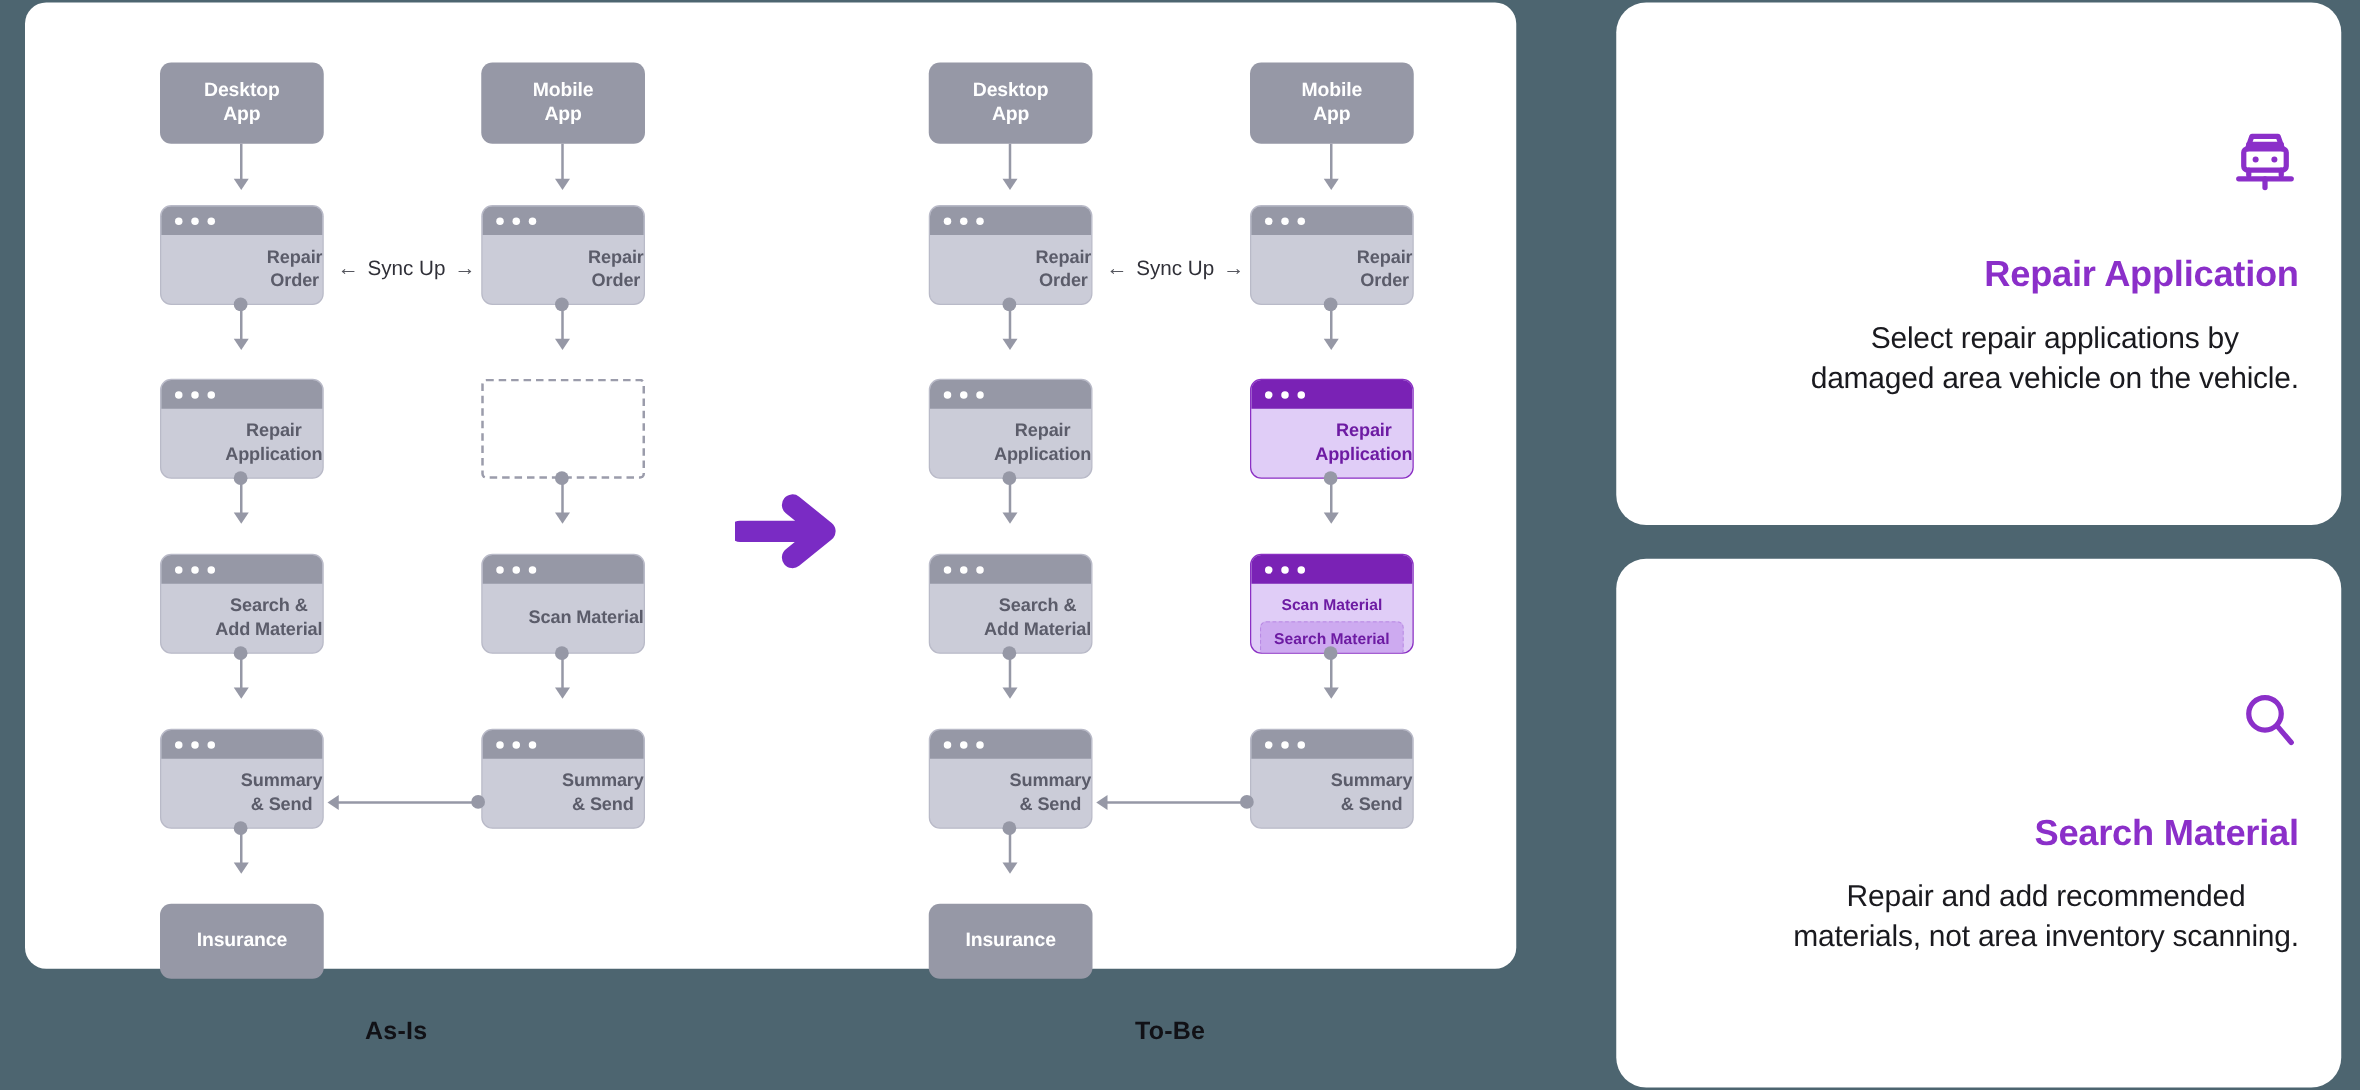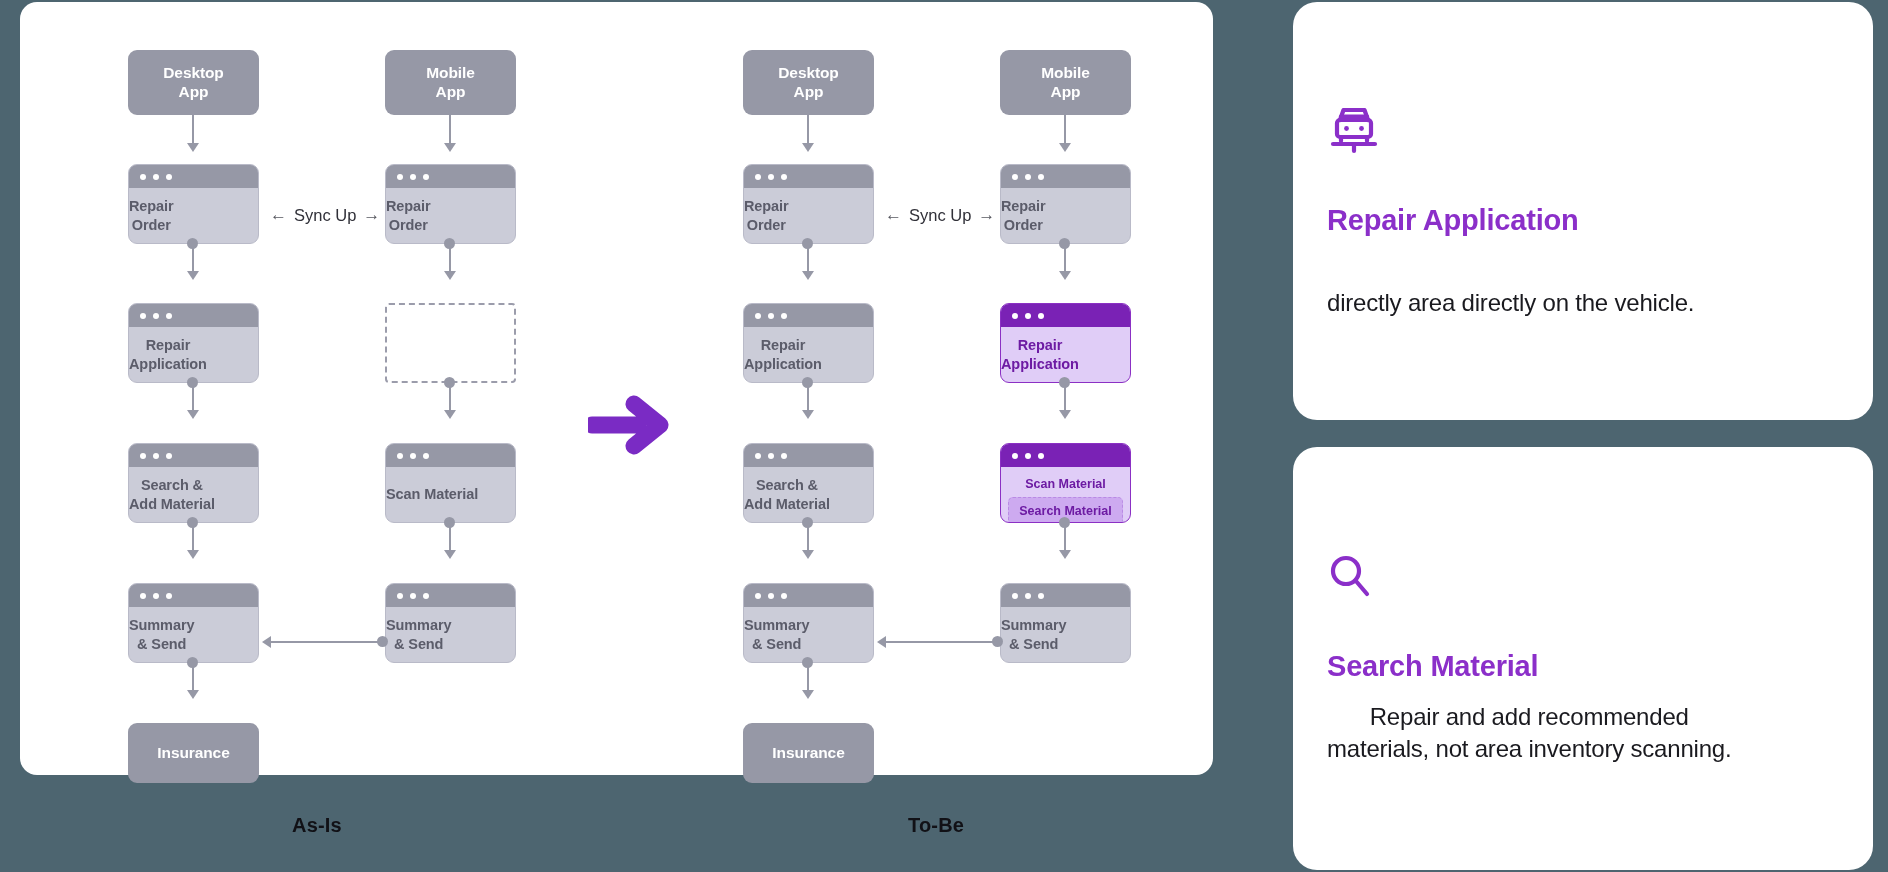--- a/index.html
+++ b/index.html
@@ -52,21 +52,21 @@
     padding-left: 11px;
     gap: 7px;
     flex: 0 0 auto;
   }
   .node.win .bar i {
     width: 6px; height: 6px; border-radius: 50%;
     background: #ffffff; display: block;
   }
   .node.win .body {
     flex: 1;
-    display: flex; align-items: center; justify-content: flex-start;
+    display: flex; align-items: center; justify-content: flex-end;
   }
   .node.win .label {
     color: #5b5c६a;
     color: #5b5c6a;
     font-size: 14.5px;
     font-weight: bold;
     line-height: 1.25;
     text-align: center;
     letter-spacing: -0.1px;
   }
@@ -147,21 +147,21 @@
 
   
   .feature-card {
     position: absolute;
     left: 1293px;
     width: 580px;
     background: #ffffff;
     border-radius: 24px;
     display: flex;
     flex-direction: column;
-    align-items: flex-start;
+    align-items: flex-end;
     justify-content: center;
     padding: 30px 34px;
   }
   #card-1 { top: 2px;   height: 418px; }
   #card-2 { top: 447px; height: 423px; }
 
   .feature-icon { margin-bottom: 46px; display:block; }
   #card-2 .feature-icon { margin-bottom: 44px; }
   .feature-title {
     color: #8b2fc9;
@@ -504,21 +504,21 @@
           <path d="M14 33 v4 M40 33 v4"></path>
           <path d="M6 40 h42"></path>
           <path d="M27 40 v7"></path>
         </g>
         <circle cx="19.5" cy="24.5" r="2.4" fill="#8b2fc9"></circle>
         <circle cx="34.5" cy="24.5" r="2.4" fill="#8b2fc9"></circle>
       </svg>
     </span>
     <div class="feature-title">Repair Application</div>
     <div class="feature-desc">
-      <br><span>directly area directly on the vehicle.</span>
+      <span>Select repair applications by</span><br><span>damaged area vehicle on the vehicle.</span>
     </div>
   </div>
 
   <div class="feature-card" id="card-2">
     <span class="feature-icon">
       <svg width="46" height="50" viewBox="0 0 46 50">
         <g fill="none" stroke="#8b2fc9" stroke-width="4.2" stroke-linecap="round">
           <circle cx="19" cy="19" r="13"></circle>
           <path d="M28.5 28.5 L40 42"></path>
         </g>

